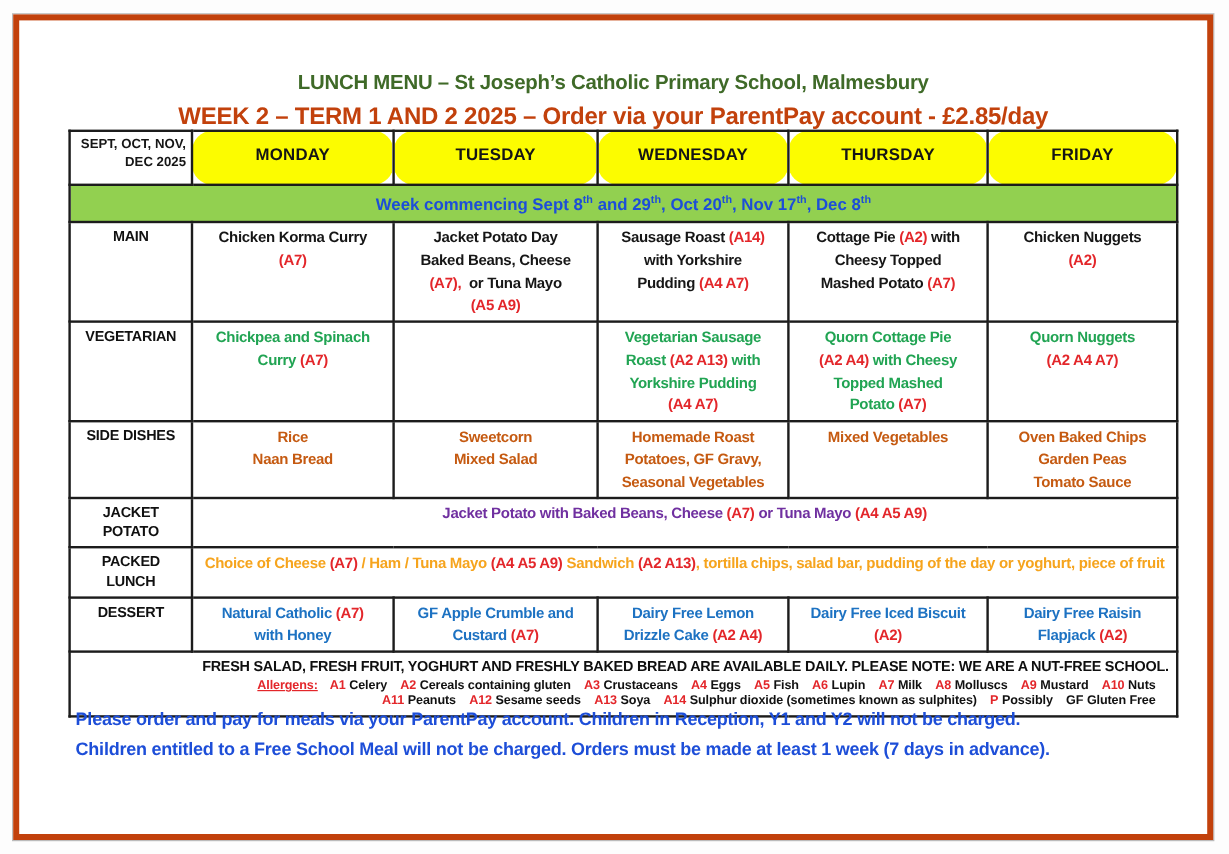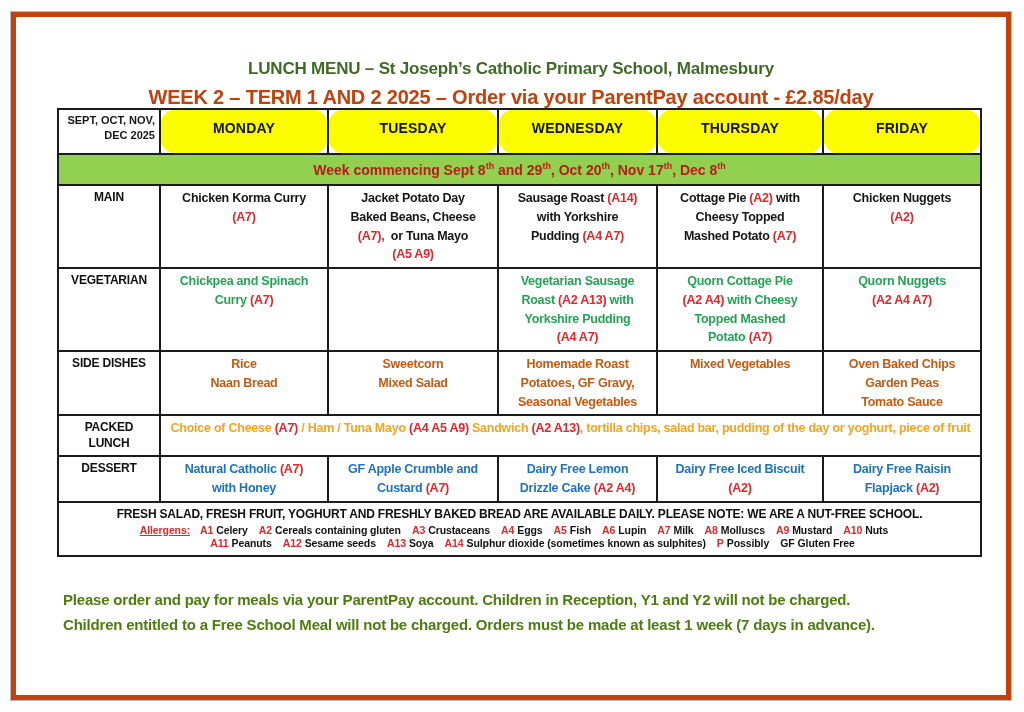--- a/index.html
+++ b/index.html
@@ -10,21 +10,21 @@
   .title { position:absolute; left:0; right:0; top:42px; text-align:center; font-size:17px; letter-spacing:-0.2px; color:var(--title-green); }
   .subtitle { position:absolute; left:0; right:0; top:69px; text-align:center; font-size:20px; letter-spacing:-0.2px; color:#c2410c; }
 
   table.menu { position:absolute; left:41px; top:91px; width:923px; border-collapse:collapse; table-layout:fixed; }
   table.menu td, table.menu th { border:2px solid #1c1c1c; overflow:hidden; }
 
   .r-head th.day { background:var(--yellow); font-size:14px; letter-spacing:0.2px; vertical-align:middle; padding-bottom:8px; text-align:center; color:#151515;border-radius:17px; }
   .r-head .corner { background:#fff; font-size:11px; text-align:right; vertical-align:top; padding:3px 4px; white-space:pre-line; line-height:1.4; }
   .r-head td, .r-head th { height:45px; }
 
-  .r-band td { height:31px; background:var(--band-green); text-align:center; vertical-align:middle; font-size:14px; color:#b91c1c; }
+  .r-band td { height:31px; background:var(--band-green); text-align:center; vertical-align:middle; font-size:14px; color:#1d4ed8; }
   .r-band sup { font-size:9px; }
 
   .r-main  td { height:83px; }
   .r-veg   td { height:78px; }
   .r-sides td { height:60px; }
   .r-jacket td { height:40px; }
   .r-packed td { height:41px; }
   .r-dessert td { height:45px; }
   .r-notes td { height:54px; }
 
@@ -32,29 +32,29 @@
   .cell { vertical-align:top; text-align:center; font-size:12.5px; line-height:1.5; padding:3px 2px; white-space:pre-wrap; letter-spacing:-0.25px; }
   .cell-wide { vertical-align:top; text-align:center; font-size:12.5px; line-height:1.5; padding:3px 6px; letter-spacing:-0.25px; }
 
   .c-red    { color:var(--red); }
   .c-green  { color:var(--green); }
   .c-orange { color:var(--orange); }
   .c-purple { color:var(--purple); }
   .c-amber  { color:var(--amber); }
   .c-blue   { color:var(--blue); }
 
-  .notes-cell { vertical-align:top; text-align:center; padding:4px 6px 2px 6px;margin-top:10px; }
+  .notes-cell { vertical-align:top; text-align:right; padding:4px 6px 2px 6px;margin-top:10px; }
   .fresh-line { font-size:12px; letter-spacing:-0.2px; color:#0f0f0f; }
   .al-line { font-size:10.5px; margin-top:3px; letter-spacing:-0.1px; white-space:nowrap; }
   .al-label { color:var(--red); text-decoration:underline; margin-right:10px; }
   .al-item { display:inline-block; margin-right:11px; color:#111; }
   .al-item .code { margin-right:3px; }
   .al-line2 { margin-left:37px; margin-top:1px; }
 
-  .footer-line { position:absolute; left:47px; font-size:15px; letter-spacing:-0.2px; color:#4d7c0f; }
+  .footer-line { position:absolute; left:47px; font-size:15px; letter-spacing:-0.2px; color:#1d4ed8; }
   .footer-1 { top:574px; }
   .footer-2 { top:599px; }
 </style>
 </head>
 <body>
 
 <div class="frame">
   <div class="title">LUNCH MENU – St Joseph’s Catholic Primary School, Malmesbury</div>
   <div class="subtitle">WEEK 2 – TERM 1 AND 2 2025 – Order via your ParentPay account - £2.85/day</div>
 
@@ -125,20 +125,24 @@
 Mixed Salad</span></td>
         <td class="cell"><span class="c-orange">Homemade Roast
 Potatoes, GF Gravy,
 Seasonal Vegetables</span></td>
         <td class="cell"><span class="c-orange">Mixed Vegetables</span></td>
         <td class="cell"><span class="c-orange">Oven Baked Chips
 Garden Peas
 Tomato Sauce</span></td>
       </tr>
 
+      <tr class="r-jacket">
+        <td class="rowlabel">JACKET POTATO</td>
+        <td class="cell-wide" colspan="5"><span class="c-purple">Jacket Potato with Baked Beans, Cheese </span><span class="c-red">(A7)</span><span class="c-purple"> or Tuna Mayo </span><span class="c-red">(A4 A5 A9)</span></td>
+      </tr>
 
       <tr class="r-packed">
         <td class="rowlabel">PACKED LUNCH</td>
         <td class="cell-wide" colspan="5"><span class="c-amber">Choice of Cheese </span><span class="c-red">(A7)</span><span class="c-amber"> / Ham / Tuna Mayo </span><span class="c-red">(A4 A5 A9)</span><span class="c-amber"> Sandwich </span><span class="c-red">(A2 A13)</span><span class="c-amber">, tortilla chips, salad bar, pudding of the day or yoghurt, piece of fruit</span></td>
       </tr>
 
       <tr class="r-dessert">
         <td class="rowlabel">DESSERT</td>
         <td class="cell"><span class="c-blue">Natural Catholic </span><span class="c-red">(A7)</span><span class="c-blue">
 with Honey</span></td>

